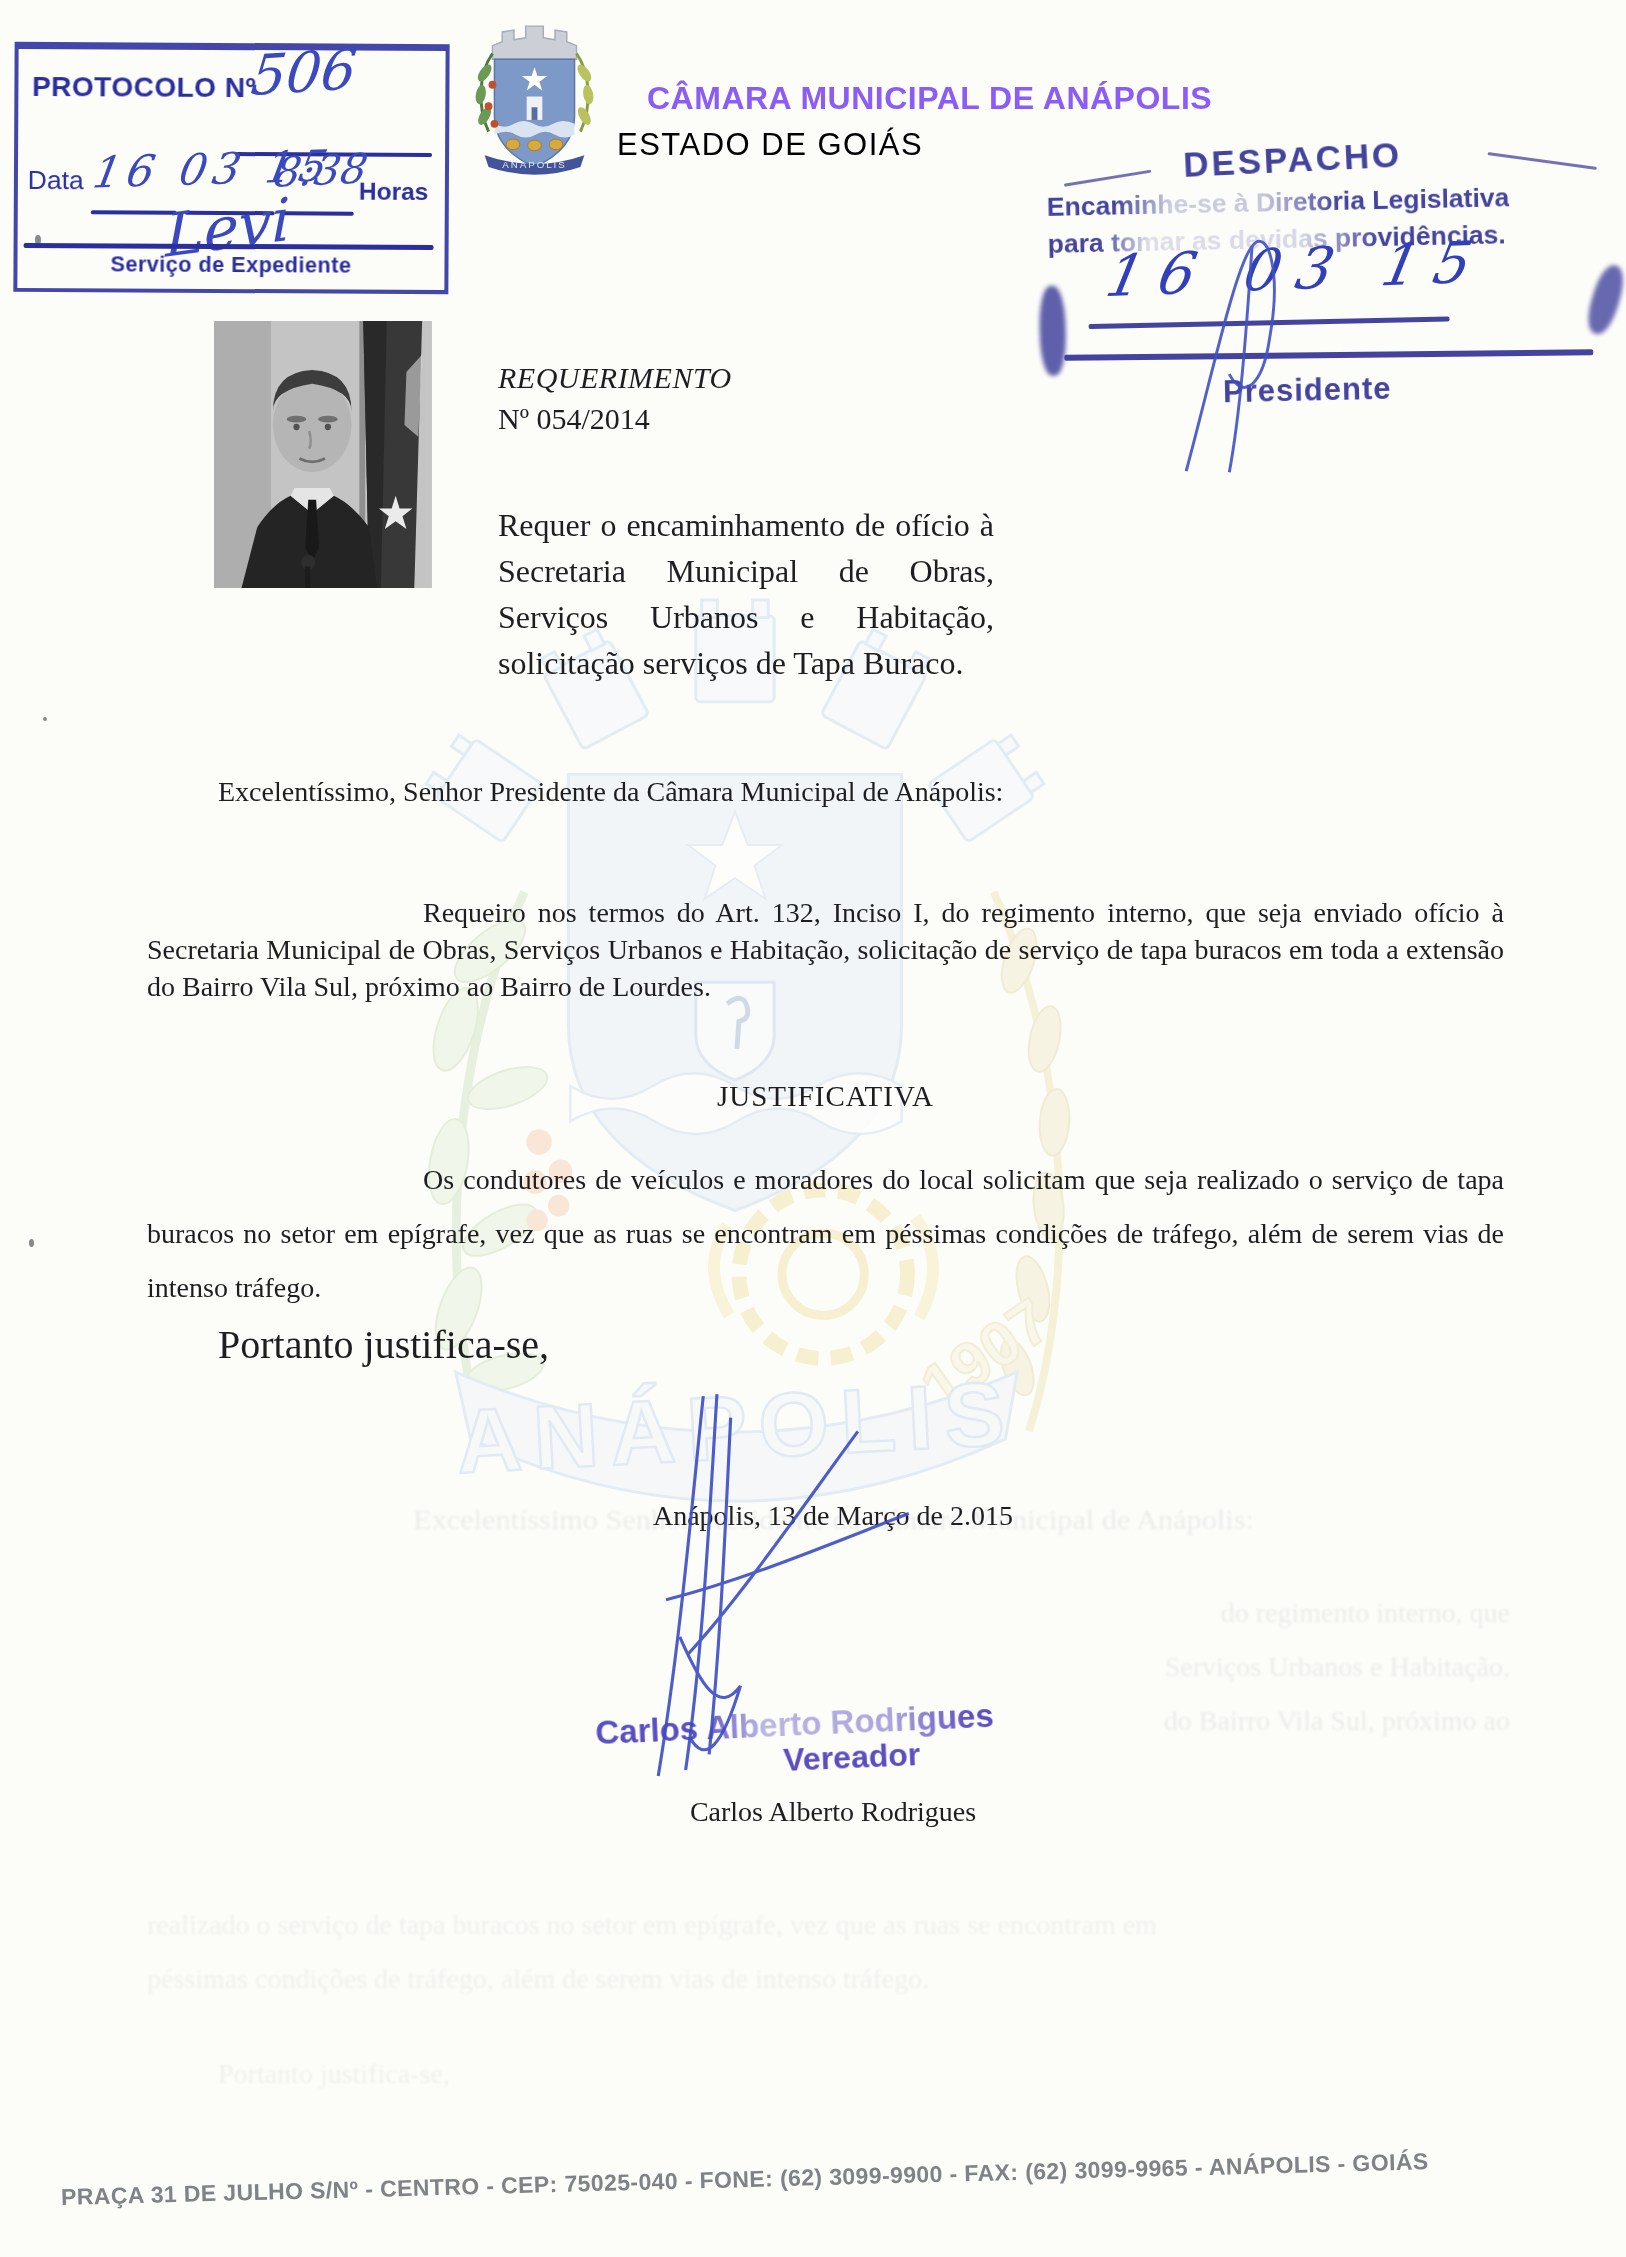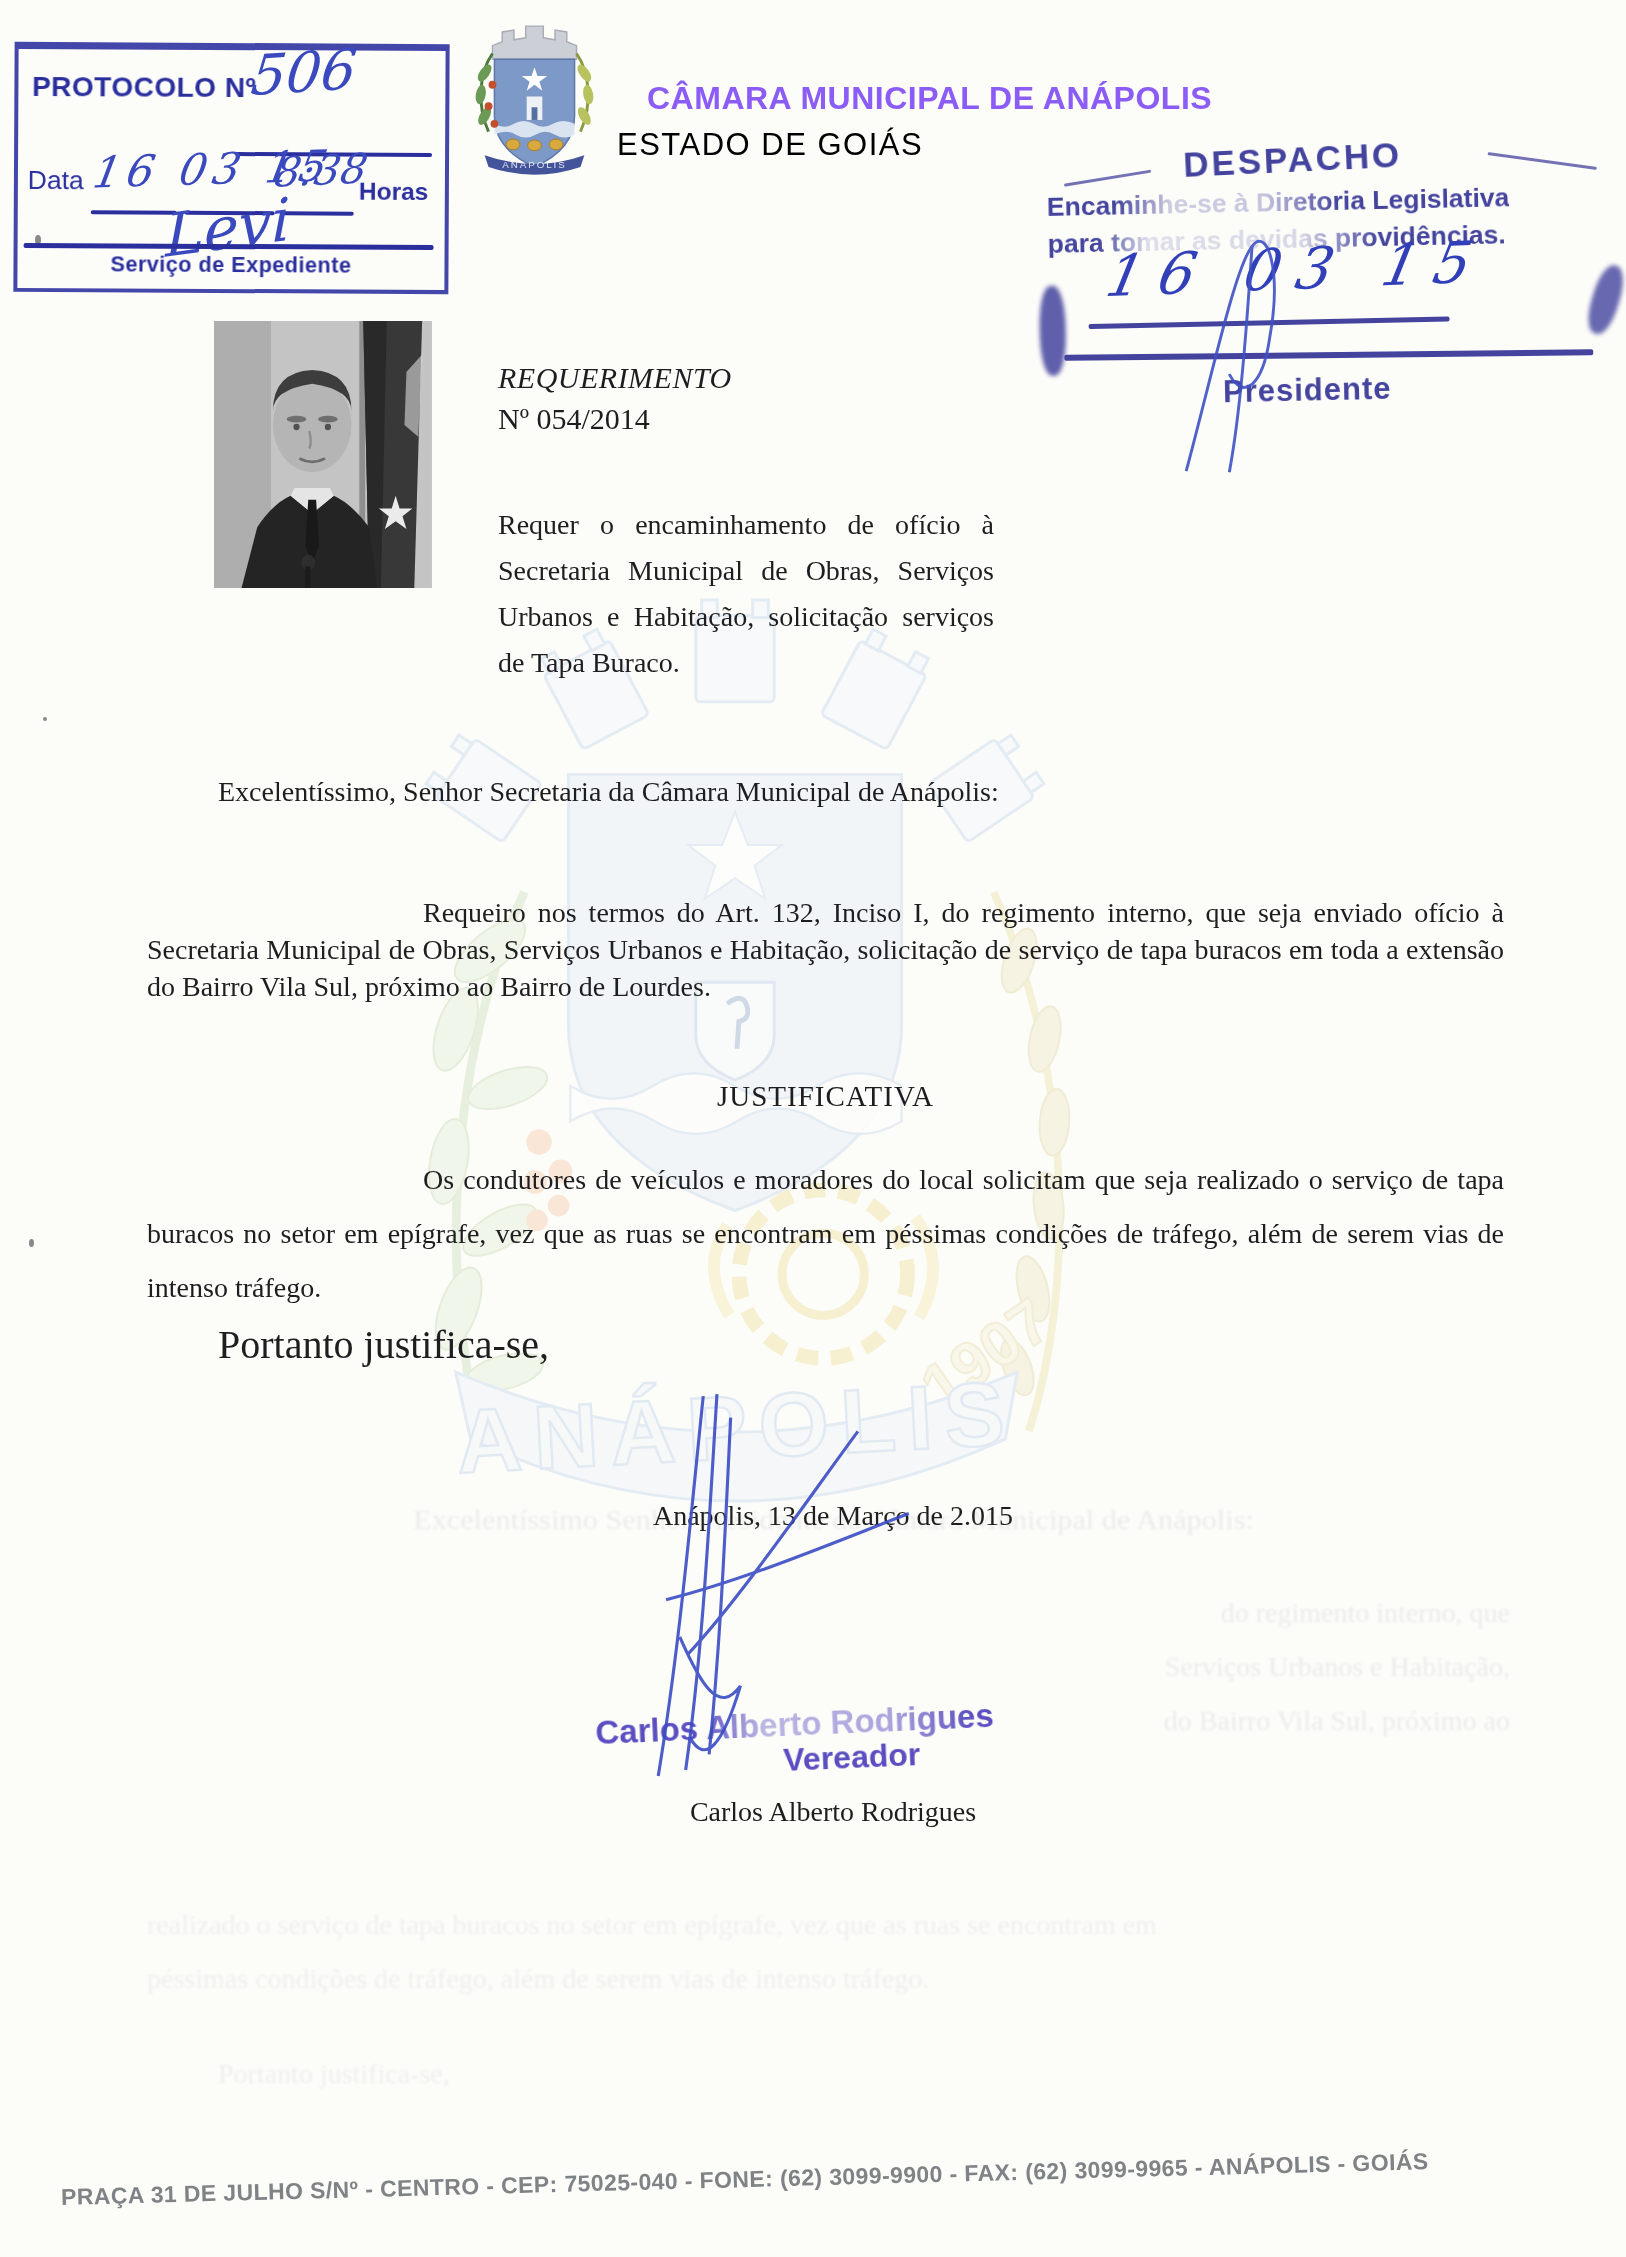--- a/index.html
+++ b/index.html
@@ -197,23 +197,23 @@
     <path d="M78,178 L100,196 L122,178 L118,170 L82,170 Z" fill="#e2e2e2"></path>
     <path d="M96,182 L104,182 L107,230 L100,246 L93,230 Z" fill="#1c1c1c"></path>
     <ellipse cx="96" cy="246" rx="7" ry="8" fill="#303030"></ellipse>
     <rect x="93" y="250" width="5" height="22" fill="#1f1f1f"></rect>
   </svg>
 </div>
 
 <div class="abs ser" style="left:498px;top:361px;font-style:italic;font-size:30px;letter-spacing:0.5px;z-index:2;">REQUERIMENTO</div>
 <div class="abs ser" style="left:498px;top:402px;font-size:30px;z-index:2;">Nº 054/2014</div>
 
-<div class="abs ser jus" style="left:498px;top:502px;width:496px;font-size:28px;line-height:46px;z-index:2;">Requer o encaminhamento de ofício à Secretaria Municipal de Obras, Serviços Urbanos e Habitação, solicitação serviços de Tapa Buraco.</div>
-
-<div class="abs ser" style="left:218px;top:776px;font-size:28px;z-index:2;">Excelentíssimo, Senhor Secretaria da Câmara Municipal de Anápolis:</div>
+<div class="abs ser jus" style="left:498px;top:502px;width:496px;font-size:32px;line-height:46px;z-index:2;">Requer o encaminhamento de ofício à Secretaria Municipal de Obras, Serviços Urbanos e Habitação, solicitação serviços de Tapa Buraco.</div>
+
+<div class="abs ser" style="left:218px;top:776px;font-size:28px;z-index:2;">Excelentíssimo, Senhor Presidente da Câmara Municipal de Anápolis:</div>
 
 <div class="abs ser jus" style="left:147px;top:894px;width:1357px;font-size:28px;line-height:37px;text-indent:276px;z-index:2;">Requeiro nos termos do Art. 132, Inciso I, do regimento interno, que seja enviado ofício à Secretaria Municipal de Obras, Serviços Urbanos e Habitação, solicitação de serviço de tapa buracos em toda a extensão do Bairro Vila Sul, próximo ao Bairro de Lourdes.</div>
 
 <div class="abs ser ctr" style="left:147px;top:1080px;width:1357px;font-size:29px;letter-spacing:1px;z-index:2;">JUSTIFICATIVA</div>
 
 <div class="abs ser jus" style="left:147px;top:1153px;width:1357px;font-size:28px;line-height:54px;text-indent:276px;z-index:2;">Os condutores de veículos e moradores do local solicitam que seja realizado o serviço de tapa buracos no setor em epígrafe, vez que as ruas se encontram em péssimas condições de tráfego, além de serem vias de intenso tráfego.</div>
 
 <div class="abs ser" style="left:218px;top:1321px;font-size:40px;z-index:2;">Portanto justifica-se,</div>
 
 <div class="abs ser ghost ctr" style="left:118px;top:1504px;width:1431px;font-size:28px;transform:scaleX(1.08);z-index:1;">Excelentíssimo Senhor Presidente da Câmara Municipal de Anápolis:</div>

